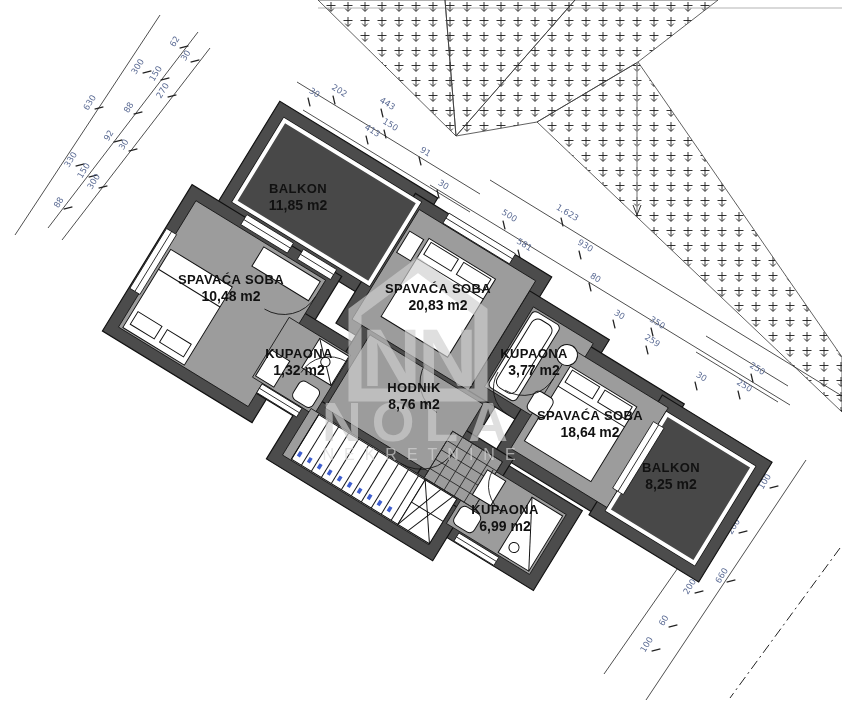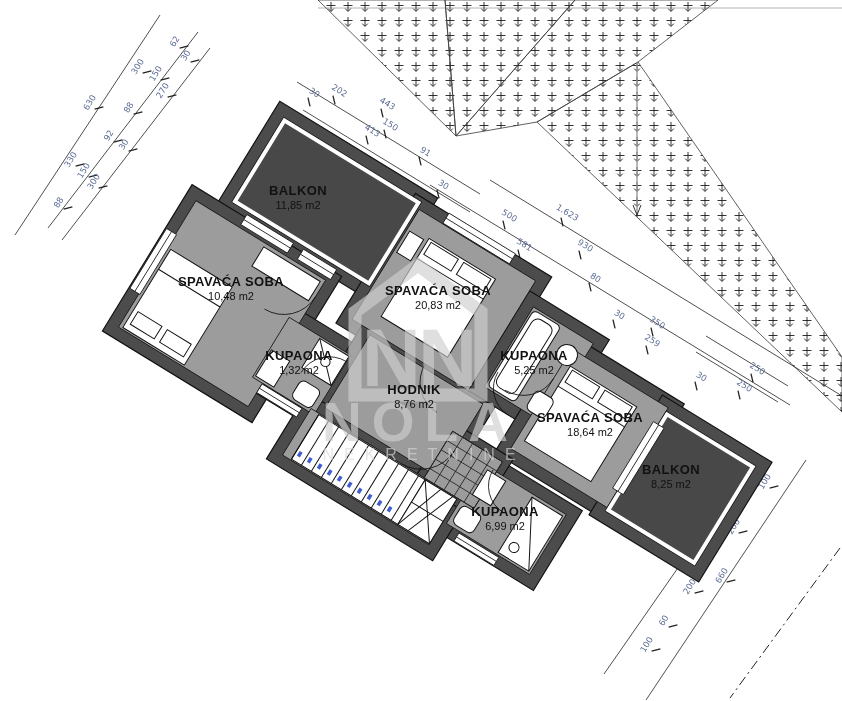--- a/index.html
+++ b/index.html
@@ -2,21 +2,21 @@
 <html><head>
 <meta charset="utf-8">
 <style>
   html,body{margin:0;padding:0;background:#ffffff;}
   #stage{position:relative;width:842px;height:701px;background:#ffffff;overflow:hidden;
          font-family:"Liberation Sans", sans-serif;}
   #plan-svg{position:absolute;left:0;top:0;}
   .room-label{position:absolute;transform:translate(-50%,-50%);text-align:center;
               color:#111;line-height:1.25;white-space:nowrap;pointer-events:none;}
   .room-label .rname{font-weight:bold;font-size:13px;letter-spacing:.4px;}
-  .room-label .rarea{font-weight:normal;font-size:11px;}
+  .room-label .rarea{font-weight:bold;font-size:14px;}
 </style>
 </head>
 <body>
 
 <div id="stage">
 
 <svg id="plan-svg" width="842" height="701" viewBox="0 0 842 701" xmlns="http://www.w3.org/2000/svg">
 
   <defs>
     <pattern id="veg" width="17" height="15" patternUnits="userSpaceOnUse">
@@ -307,21 +307,21 @@
       <div class="room-label" style="left: 299px; top: 363px;">
         <div class="rname">KUPAONA</div>
         <div class="rarea">1,32 m2</div>
       </div>
       <div class="room-label" style="left: 414px; top: 397px; text-align: center;">
         <div class="rname">HODNIK</div>
         <div class="rarea">8,76 m2</div>
       </div>
       <div class="room-label" style="left: 534px; top: 363px;">
         <div class="rname">KUPAONA</div>
-        <div class="rarea">5,25 m2</div>
+        <div class="rarea">3,77 m2</div>
       </div>
       <div class="room-label" style="left: 590px; top: 425px;">
         <div class="rname">SPAVAĆA SOBA</div>
         <div class="rarea">18,64 m2</div>
       </div>
       <div class="room-label" style="left: 671px; top: 477px;">
         <div class="rname">BALKON</div>
         <div class="rarea">8,25 m2</div>
       </div>
       <div class="room-label" style="left: 505px; top: 519px;">

